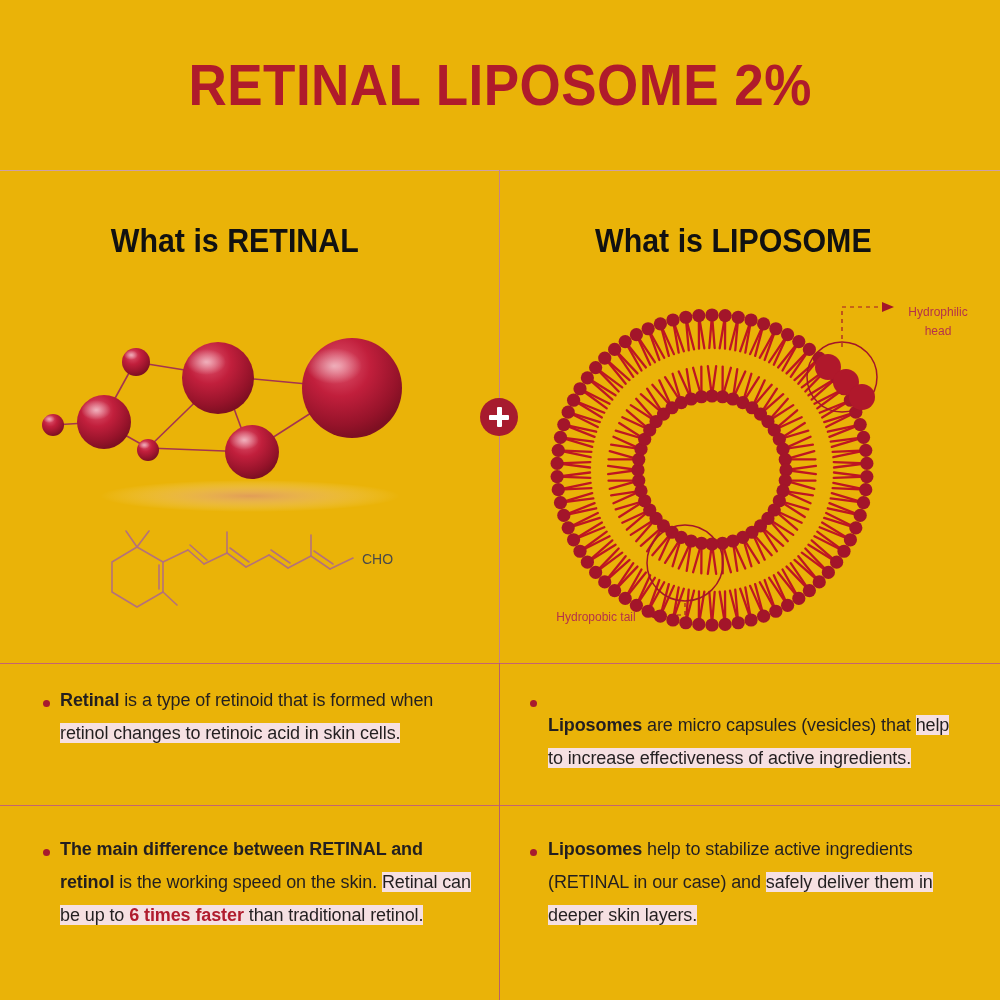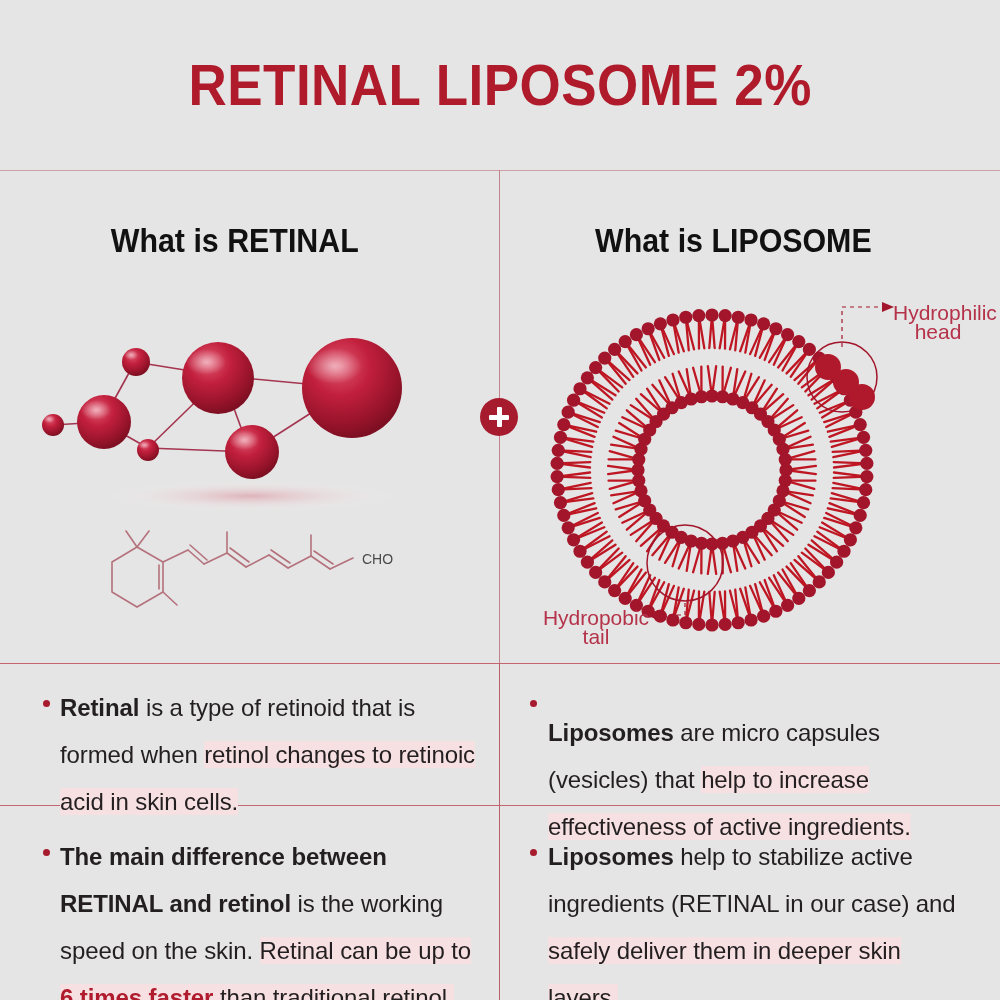--- a/index.html
+++ b/index.html
@@ -3,21 +3,21 @@
 <meta charset="utf-8">
 <style>
   html,body{margin:0;padding:0;}
   body{
     width:1000px;height:1000px;
     background:#ffffff;
     font-family:"Liberation Sans", sans-serif;
     overflow:hidden;
     position:relative;
   }
-  .page{position:relative;width:1000px;height:1000px;background:#e5e5e5;}
+  .page{position:relative;width:1000px;height:1000px;background:#eab308;}
 
   
   .title-bar{
     position:absolute;left:0;top:0;width:1000px;height:170px;
     display:flex;align-items:center;justify-content:center;
   }
   .title{
     font-family:"Liberation Sans", sans-serif;
     font-weight:bold;
     font-size:57px;
@@ -62,22 +62,22 @@
 
   
   .art{position:absolute;}
   .art.molecule{left:20px;top:300px;width:460px;height:230px;}
   .art.chem{left:100px;top:520px;width:320px;height:95px;}
   .art.liposome{left:510px;top:285px;width:490px;height:370px;}
 
   
   .textblock{
     position:absolute;
-    font-size:24px;
-    line-height:47px;
+    font-size:18px;
+    line-height:33px;
     color:#231f20;
     letter-spacing:-0.1px;
   }
   .tb-1{left:60px;top:684px;width:415px;}
   .tb-2{left:60px;top:833px;width:420px;}
   .tb-3{left:548px;top:709px;width:420px;}
   .tb-4{left:548px;top:833px;width:415px;}
 
   .bullet-dot{
     position:absolute;
@@ -89,21 +89,21 @@
   .bd-3{left:530px;top:700px;}
   .bd-4{left:530px;top:849px;}
 
   .hl{background:#F6E0E2;}
   .bold{font-weight:bold;}
   .redbold{font-weight:bold;color:#B01C2E;}
 
   
   .liplabel{
     position:absolute;
-    font-size:21px;
+    font-size:12px;
     line-height:19px;
     color:#B5334A;
   }
   .lab-head{left:893px;top:303px;width:90px;text-align:center;}
   .lab-tail{left:536px;top:608px;width:120px;text-align:center;}
 </style>
 </head>
 <body>
 
 <div class="page">

